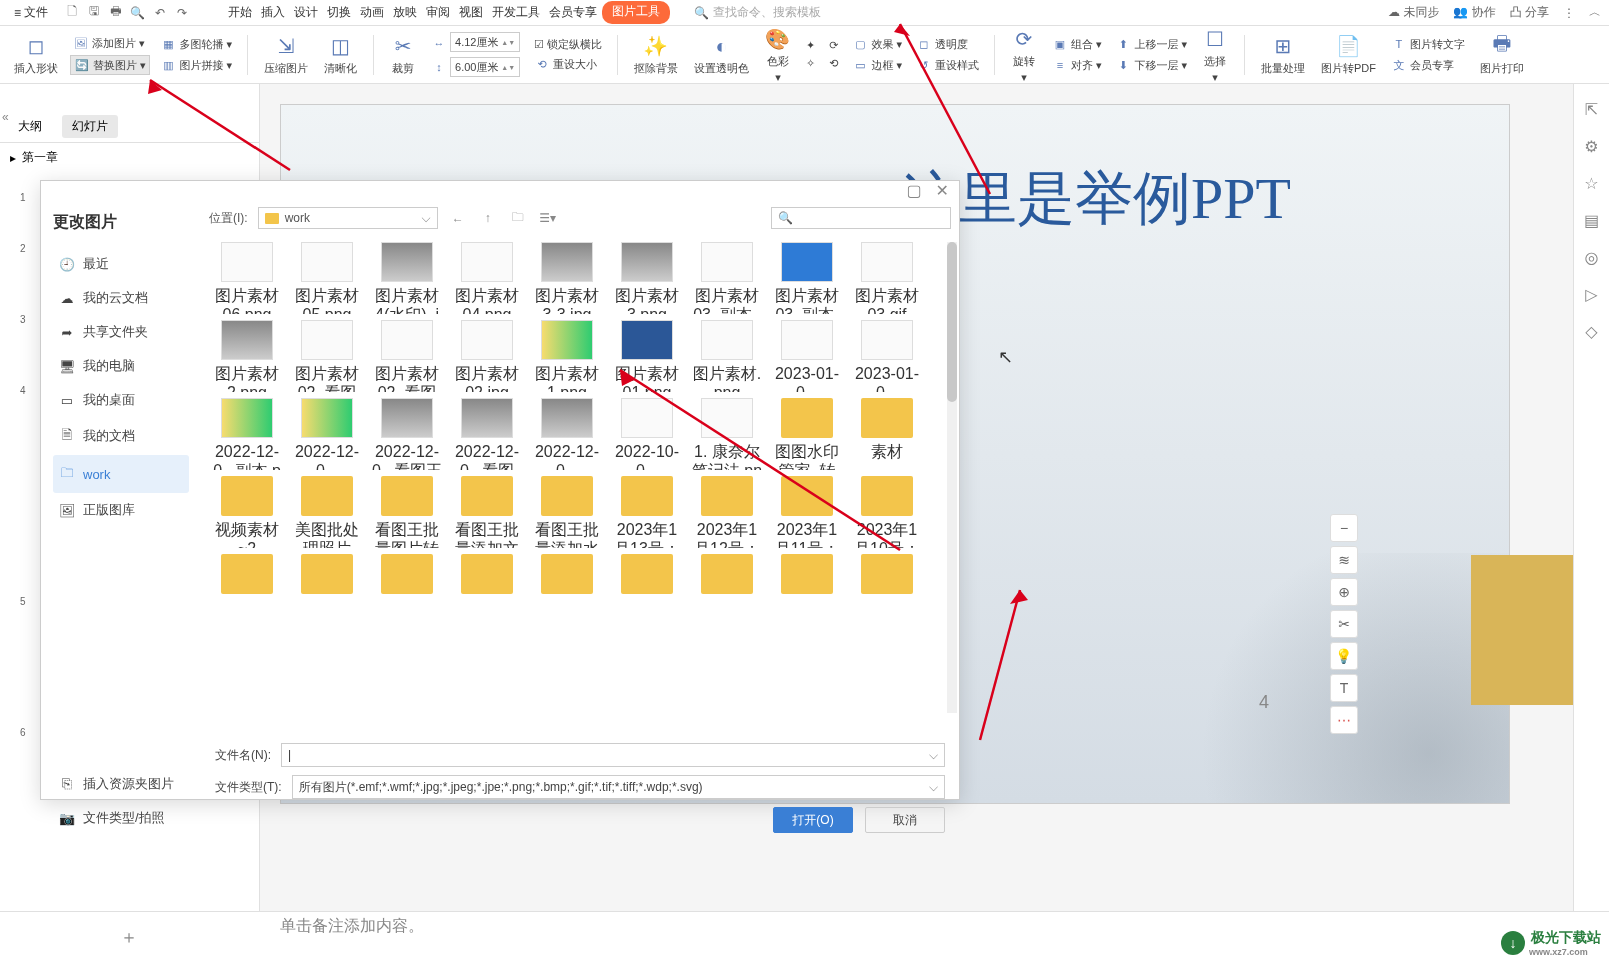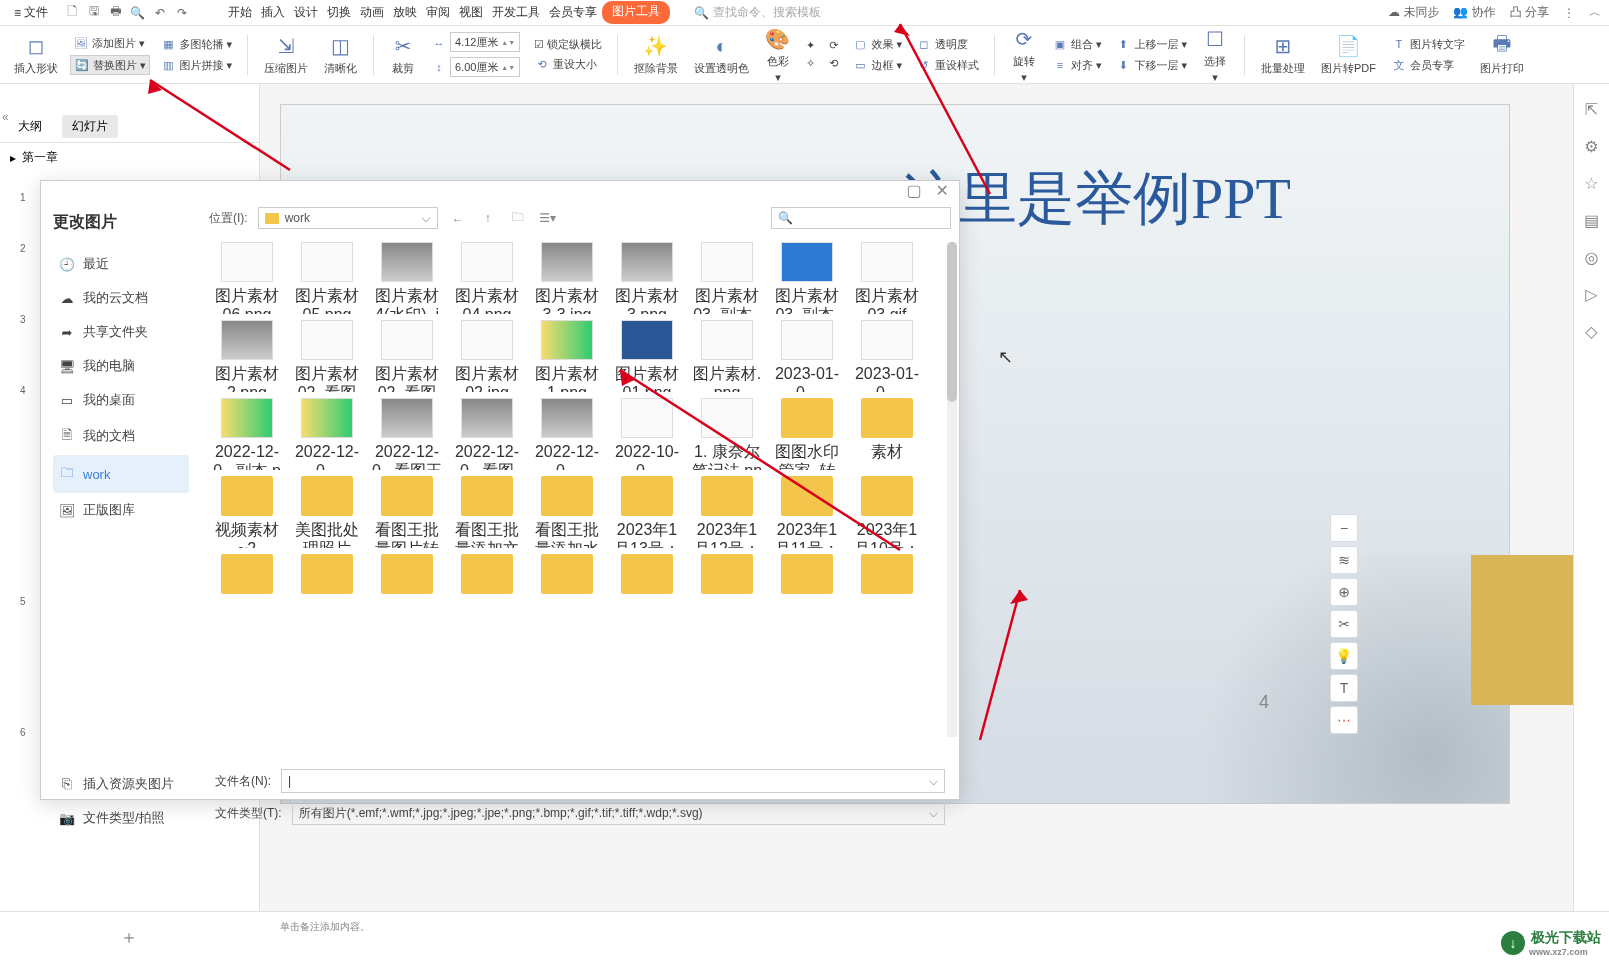--- a/index.html
+++ b/index.html
@@ -47,21 +47,21 @@
 .canvas-title { position: absolute; top: 55px; left: 620px; font-size: 58px; color: #2a5a9c; font-weight: 400; font-family: serif; }
 .float-toolbar { position: absolute; top: 430px; left: 1070px; display: flex; flex-direction: column; gap: 4px; }
 .float-btn { width: 28px; height: 28px; background: #fff; border: 1px solid #ddd; border-radius: 3px; display: flex; align-items: center; justify-content: center; font-size: 14px; color: #666; }
 .goldpic { position: absolute; top: 450px; left: 1190px; width: 240px; height: 150px; background: #d9b558; }
 .mountain { position: absolute; bottom: 0; right: 0; width: 400px; height: 250px; background: radial-gradient(circle at 80% 80%, #7e8a95, transparent 60%); opacity: 0.4; }
 .page-num { position: absolute; bottom: 90px; right: 240px; font-size: 18px; color: #888; }
 
 .right-sidebar { width: 36px; border-left: 1px solid #e0e0e0; display: flex; flex-direction: column; align-items: center; padding-top: 16px; gap: 18px; color: #888; font-size: 16px; }
 
 
-.status-bar { height: 30px; border-top: 1px solid #e0e0e0; display: flex; align-items: center; padding: 0 280px; font-size: 10px; color: #888; }
+.status-bar { height: 30px; border-top: 1px solid #e0e0e0; display: flex; align-items: center; padding: 0 280px; font-size: 16px; color: #888; }
 
 
 .dialog { position: absolute; top: 180px; left: 40px; width: 920px; height: 620px; background: #fff; border: 1px solid #ccc; box-shadow: 0 4px 20px rgba(0,0,0,0.15); display: flex; flex-direction: column; }
 .dlg-titlebar { height: 30px; display: flex; align-items: center; justify-content: flex-end; padding: 0 10px; gap: 14px; color: #888; }
 .dlg-body { flex: 1; display: flex; }
 .dlg-sidebar { width: 160px; padding: 12px; font-size: 13px; color: #444; }
 .dlg-title { font-size: 16px; font-weight: bold; margin-bottom: 14px; color: #333; }
 .dlg-nav-item { display: flex; align-items: center; gap: 8px; padding: 8px 6px; border-radius: 3px; }
 .dlg-nav-item.selected { background: #e6f0fb; color: #3a7fd5; }
 .dlg-nav-item .nav-icon { width: 16px; text-align: center; }
@@ -572,20 +572,24 @@
               <span style="margin-left:auto;color:#888">⌵</span>
             </div>
         </div>
         <div class="dlg-row">
           <span>文件类型(T):</span>
           <div class="dlg-input">
               <span>所有图片(*.emf;*.wmf;*.jpg;*.jpeg;*.jpe;*.png;*.bmp;*.gif;*.tif;*.tiff;*.wdp;*.svg)</span>
               <span style="margin-left:auto;color:#888">⌵</span>
             </div>
         </div>
+        <div class="dlg-btns">
+          <div class="dlg-btn primary">打开(O)</div>
+          <div class="dlg-btn">取消</div>
+        </div>
       </div>
     </div>
   </div>
 </div>
 
 <span class="collapse-handle">«</span>
 <span class="add-slide">＋</span>
 <span class="cursor">↖</span>
 
 <svg class="arrow" style="top:14px;left:880px" width="150" height="200">

